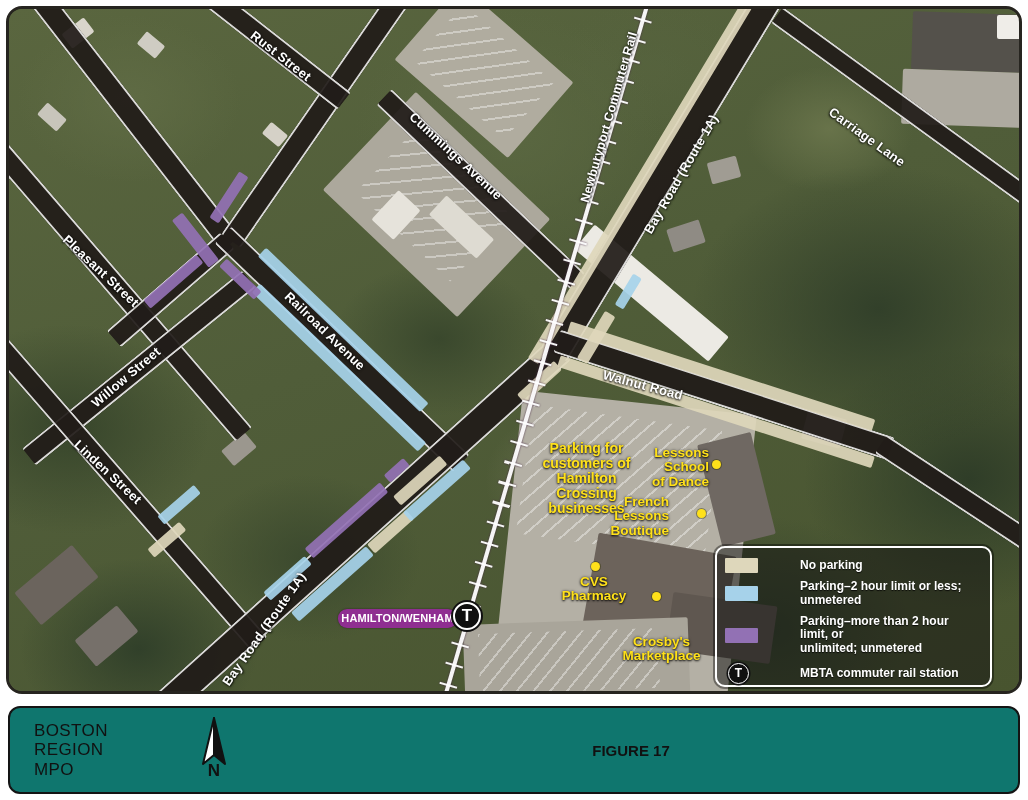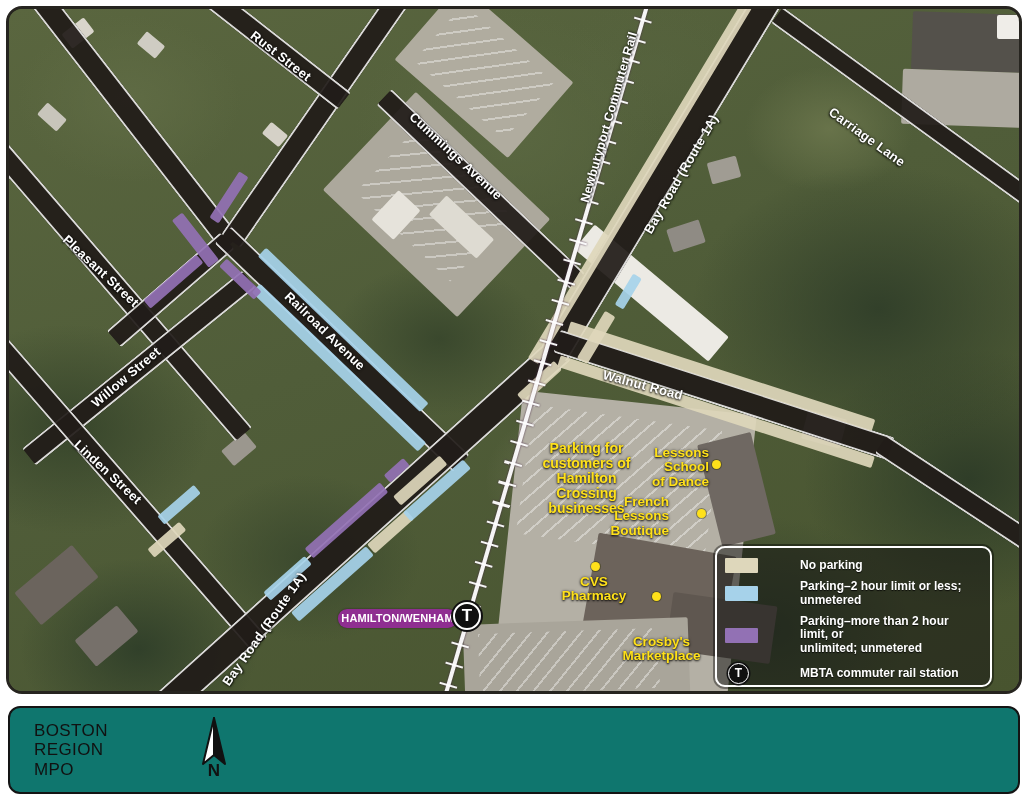--- a/index.html
+++ b/index.html
@@ -222,15 +222,16 @@
 REGION
 MPO</div>
     <div class="arrow">
       <svg width="36" height="64" viewBox="0 0 36 64">
         <polygon points="18,2 7,48 18,39" fill="#ffffff" stroke="#111" stroke-width="2" stroke-linejoin="round"></polygon>
         <polygon points="18,2 29,48 18,39" fill="#111" stroke="#111" stroke-width="2" stroke-linejoin="round"></polygon>
         <text x="18" y="60" text-anchor="middle" font-family="Liberation Sans, sans-serif" font-size="17" font-weight="bold" fill="#111">N</text>
       </svg>
     </div>
     <div class="center">
+      <div class="fig">FIGURE 17</div>
     </div>
   </div>
 </div>
 
 </body></html>

